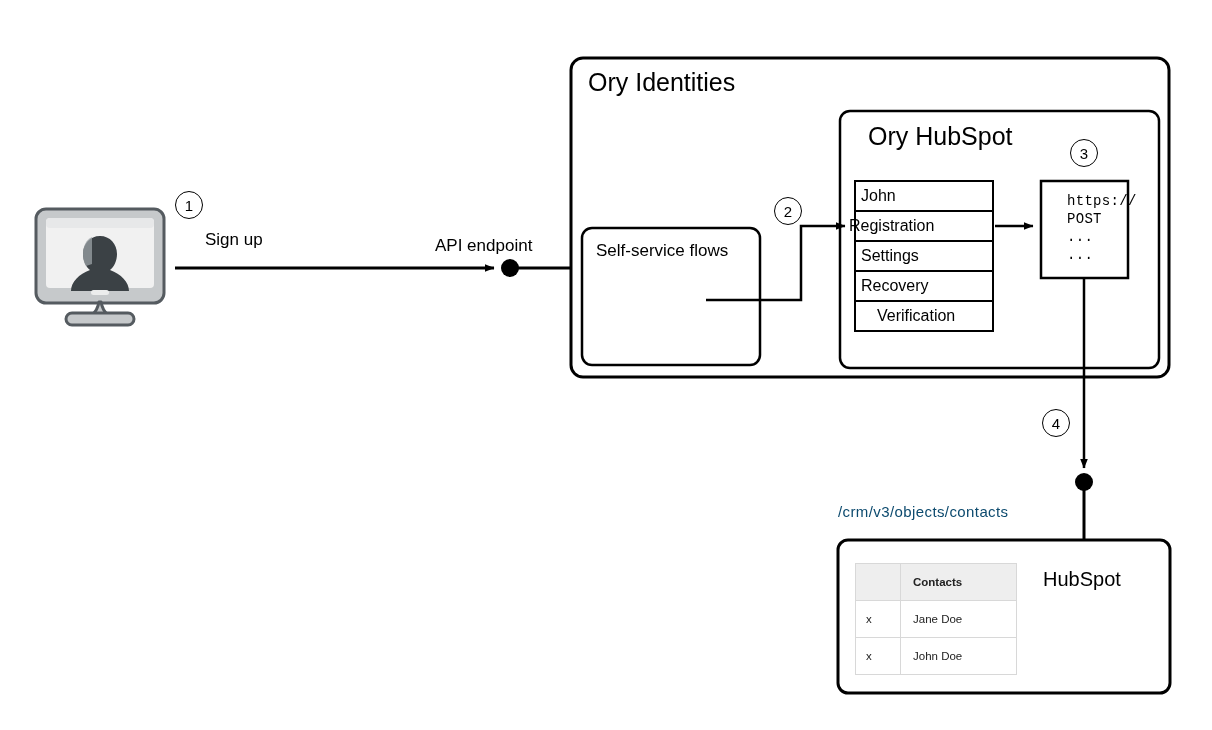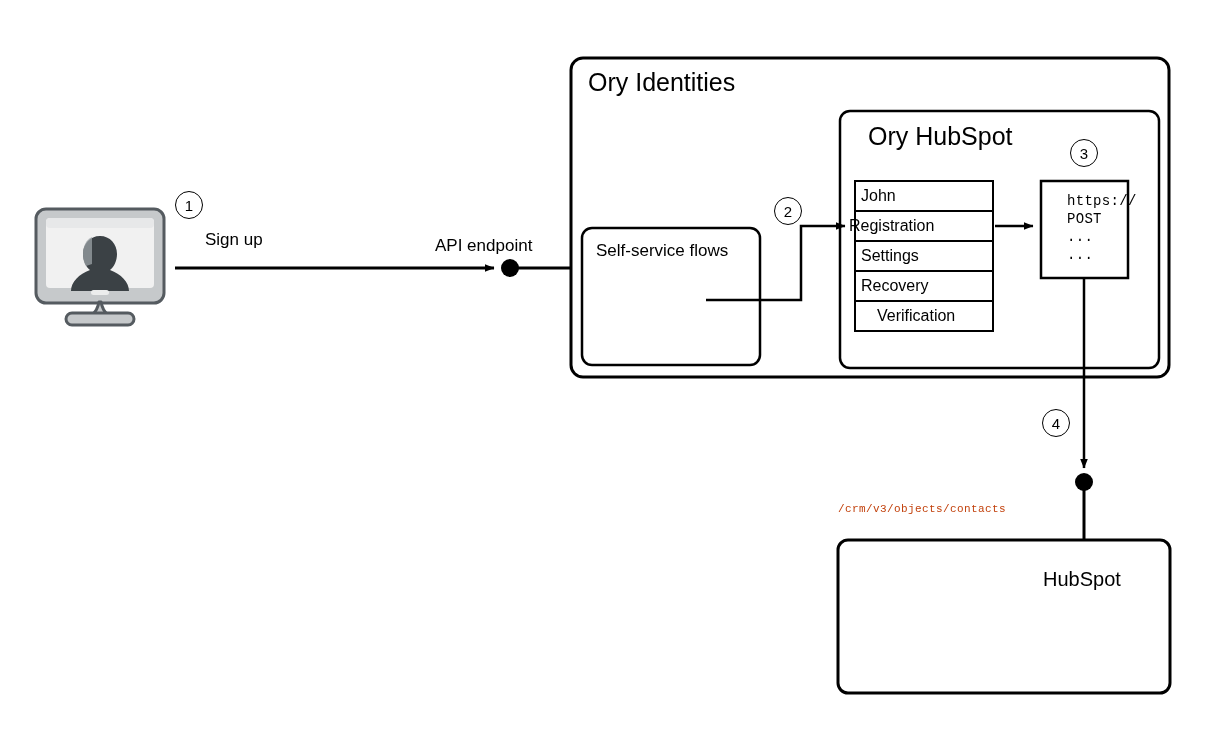--- a/index.html
+++ b/index.html
@@ -47,23 +47,23 @@
     color: #000;
   }
   .lbl-mono {
     font-family: "Liberation Mono", monospace;
     font-size: 14px;
     color: #000;
     letter-spacing: 0.3px;
     margin-left: 20px;
   }
   .lbl-mono-big {
-    font-family: Liberation Mono, monospace;
-    font-size: 11px;
-    color: #c2410c;
+    font-family: Liberation Sans, sans-serif;
+    font-size: 15px;
+    color: #0c4a6e;
     letter-spacing: 0.4px;
   }
   .circ-num {
     position: absolute;
     width: 28px;
     height: 28px;
     border: 1.6px solid #000;
     border-radius: 50%;
     box-sizing: border-box;
     display: flex;
@@ -195,14 +195,32 @@
   <div class="txt lbl-row" style="left:861px; top:278px;">Recovery</div>
   <div class="txt lbl-row" style="left:861px; top:308px;margin-left:16px;">Verification</div>
 
   <div class="txt lbl-mono" style="left:1047px; top:194px;">https://</div>
   <div class="txt lbl-mono" style="left:1047px; top:212px;">POST</div>
   <div class="txt lbl-mono" style="left:1047px; top:230px;">...</div>
   <div class="txt lbl-mono" style="left:1047px; top:248px;">...</div>
 
   <div class="hubspot-label">HubSpot</div>
 
+  <table id="contacts-table">
+    <thead>
+      <tr>
+        <th class="c-first"></th>
+        <th class="c-name">Contacts</th>
+      </tr>
+    </thead>
+    <tbody>
+      <tr>
+        <td class="c-first">x</td>
+        <td class="c-name">Jane Doe</td>
+      </tr>
+      <tr>
+        <td class="c-first">x</td>
+        <td class="c-name">John Doe</td>
+      </tr>
+    </tbody>
+  </table>
 
 </div>
 
 </body></html>

